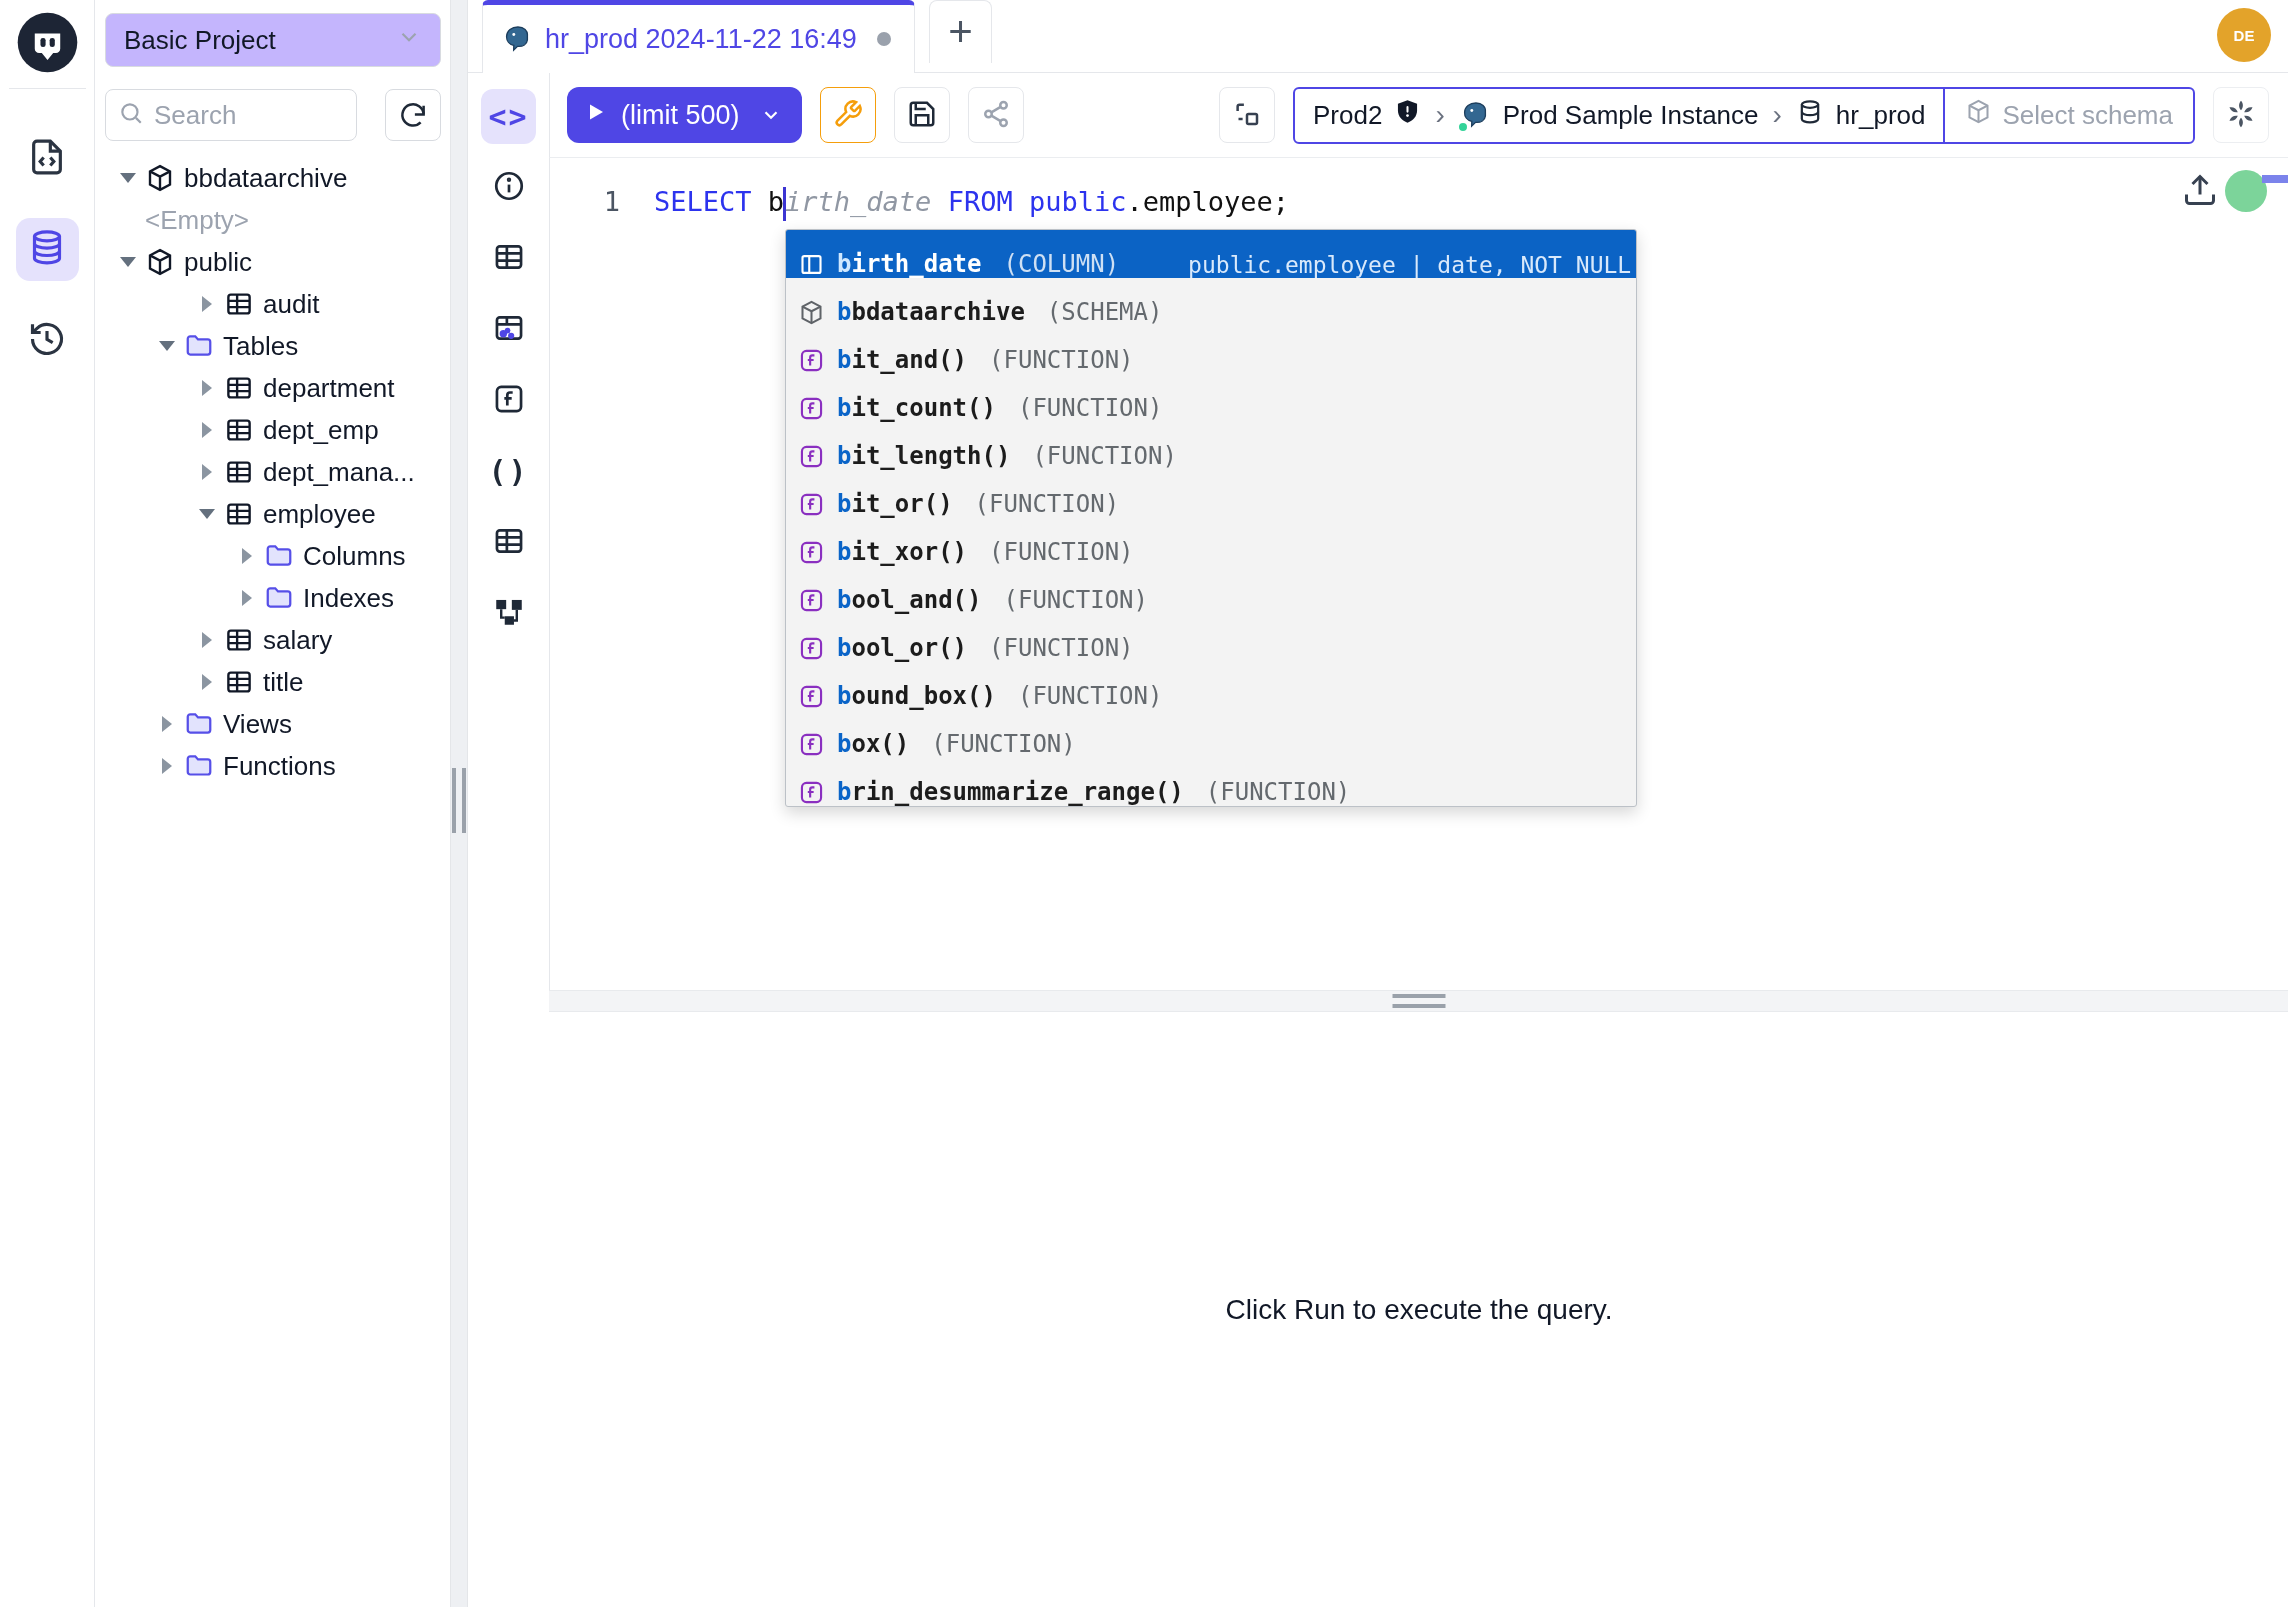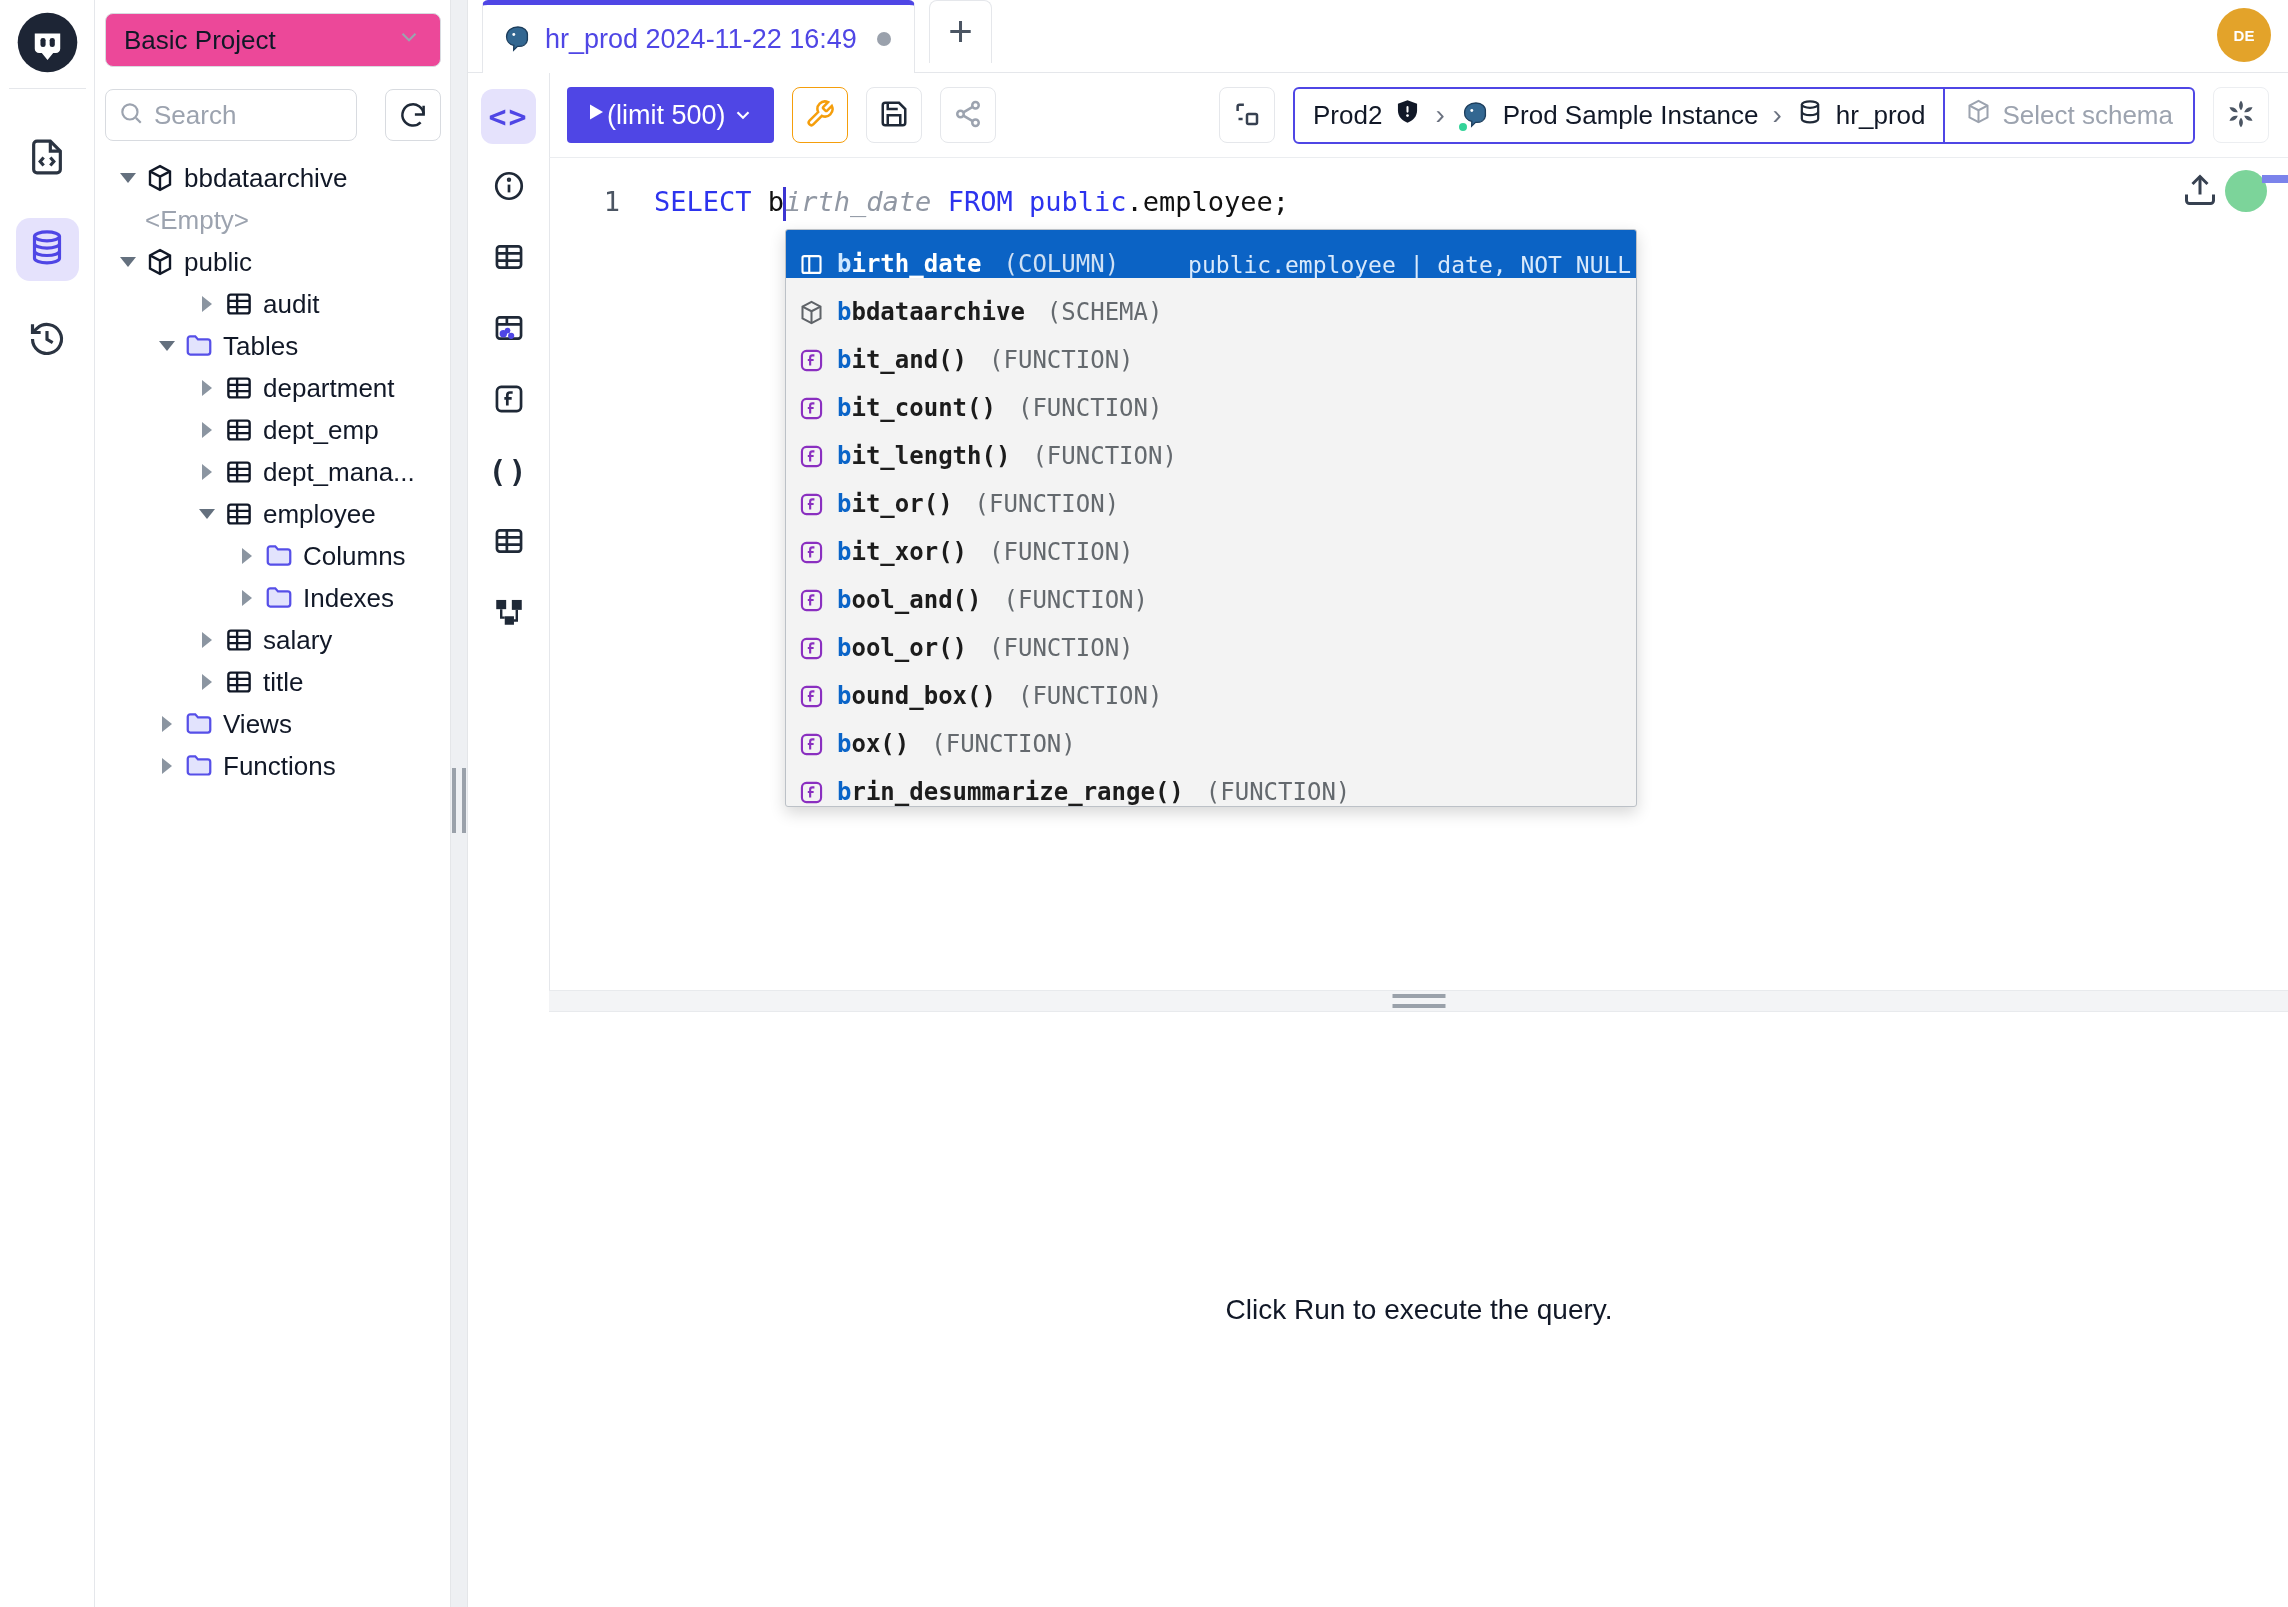--- a/index.html
+++ b/index.html
@@ -11,21 +11,21 @@
   .rail { width:95px; height:100%; border-right:1px solid #e5e7eb; display:flex; flex-direction:column; align-items:center; flex:0 0 auto; }
   .logo { width:65px; height:65px; margin-top:10px; cursor:pointer; }
   .rail-div { width:77px; height:1px; background:#e5e7eb; margin-top:13px; }
   .rail-btn { background:none; border:none; width:63px; height:63px; border-radius:14px; display:flex; align-items:center; justify-content:center; color:#2b3442; cursor:pointer; }
   .rail-btn svg { width:40px; height:40px; }
   .rail-btn.active { background:var(--indigo-light); color:var(--indigo); }
   .rb-1 { margin-top:38px; } .rb-2 { margin-top:28px; } .rb-3 { margin-top:28px; }
 
   
   .sidebar { width:355px; height:100%; flex:0 0 auto; display:flex; flex-direction:column; }
-  .proj { margin:13px 9px 0 10px; height:54px; border:1px solid #d8dbe0; border-radius:8px; background:#ec4899; display:flex; align-items:center; padding:0 18px; font-size:26px; color:#111827; cursor:pointer; font-family:inherit; }
+  .proj { margin:13px 9px 0 10px; height:54px; border:1px solid #d8dbe0; border-radius:8px; background:#c4b5fd; display:flex; align-items:center; padding:0 18px; font-size:26px; color:#111827; cursor:pointer; font-family:inherit; }
   .proj .grow { flex:1; text-align:left; }
   .searchrow { display:flex; margin:22px 9px 0 10px; gap:28px; }
   .search { flex:1; height:52px; border:1px solid #d8dbe0; border-radius:8px; display:flex; align-items:center; padding:0 12px; gap:10px; }
   .search input { border:none; outline:none; font-size:26px; flex:1; width:40px; color:#111827; font-family:inherit; }
   .search input::placeholder { color:#9ca3af; }
   .refresh { width:56px; height:52px; border:1px solid #d8dbe0; border-radius:8px; background:#fff; display:flex; align-items:center; justify-content:center; color:#111827; cursor:pointer; }
   .tree { margin-top:16px; overflow:hidden; }
   .trow { height:42px; display:flex; align-items:center; font-size:26px; color:#111827; cursor:pointer; white-space:nowrap; }
   .trow .arr { width:22px; display:flex; justify-content:center; flex:0 0 auto; margin-right:6px; }
   .tri-d { width:0; height:0; border-left:8px solid transparent; border-right:8px solid transparent; border-top:10px solid #64707e; }
@@ -51,21 +51,21 @@
   .body { flex:1; display:flex; min-height:0; }
   
   .erail { width:81px; flex:0 0 auto; display:flex; flex-direction:column; align-items:center; }
   .ebtn { width:55px; height:55px; border:none; background:none; border-radius:12px; display:flex; align-items:center; justify-content:center; color:#1f2937; cursor:pointer; margin-top:16px; }
   .ebtn svg { width:34px; height:34px; }
   .ebtn.active { background:var(--indigo-light); color:var(--indigo); }
   .ebtn .gl { font-family:"DejaVu Sans Mono",monospace; font-size:30px; font-weight:bold; letter-spacing:2px; }
 
   .ecol { flex:1; display:flex; flex-direction:column; min-width:0; }
   .toolbar { height:85px; border-left:1px solid #e5e7eb; border-bottom:1px solid #ebedf0; display:flex; align-items:center; padding:0 20px 0 17px; gap:18px; flex:0 0 auto; }
-  .runbtn { height:56px; padding:0 20px 0 16px; background:var(--indigo); color:#fff; border:none; border-radius:4px; display:flex; align-items:center; font-size:27px; cursor:pointer; font-family:inherit; }
+  .runbtn { height:56px; padding:0 20px 0 16px; background:var(--indigo); color:#fff; border:none; border-radius:12px; display:flex; align-items:center; gap:14px; font-size:27px; cursor:pointer; font-family:inherit; }
   .runbtn .chev { margin-left:6px; display:flex; }
   .icobtn { width:56px; height:56px; border:1px solid #e5e7eb; border-radius:8px; background:#fff; display:flex; align-items:center; justify-content:center; cursor:pointer; }
   .icobtn svg { width:30px; height:30px; }
   .icobtn.amber { border-color:var(--amber); color:var(--amber); }
   .ico-dark { color:#1f2937; } .ico-gray { color:#9ca3af; }
   .tspacer { flex:1; }
   .connbtn { width:56px; height:56px; border:1px solid #e5e7eb; border-radius:8px; background:#fff; display:flex; align-items:center; justify-content:center; color:#374151; cursor:pointer; }
   .crumb { height:57px; border:2px solid var(--indigo); border-radius:6px; display:flex; align-items:stretch; background:#fff; }
   .crumb-main { display:flex; align-items:center; gap:12px; padding:0 18px; font-size:26px; color:#111827; cursor:pointer; }
   .crumb-sep { color:#6b7280; font-size:28px; margin:0 2px; }

